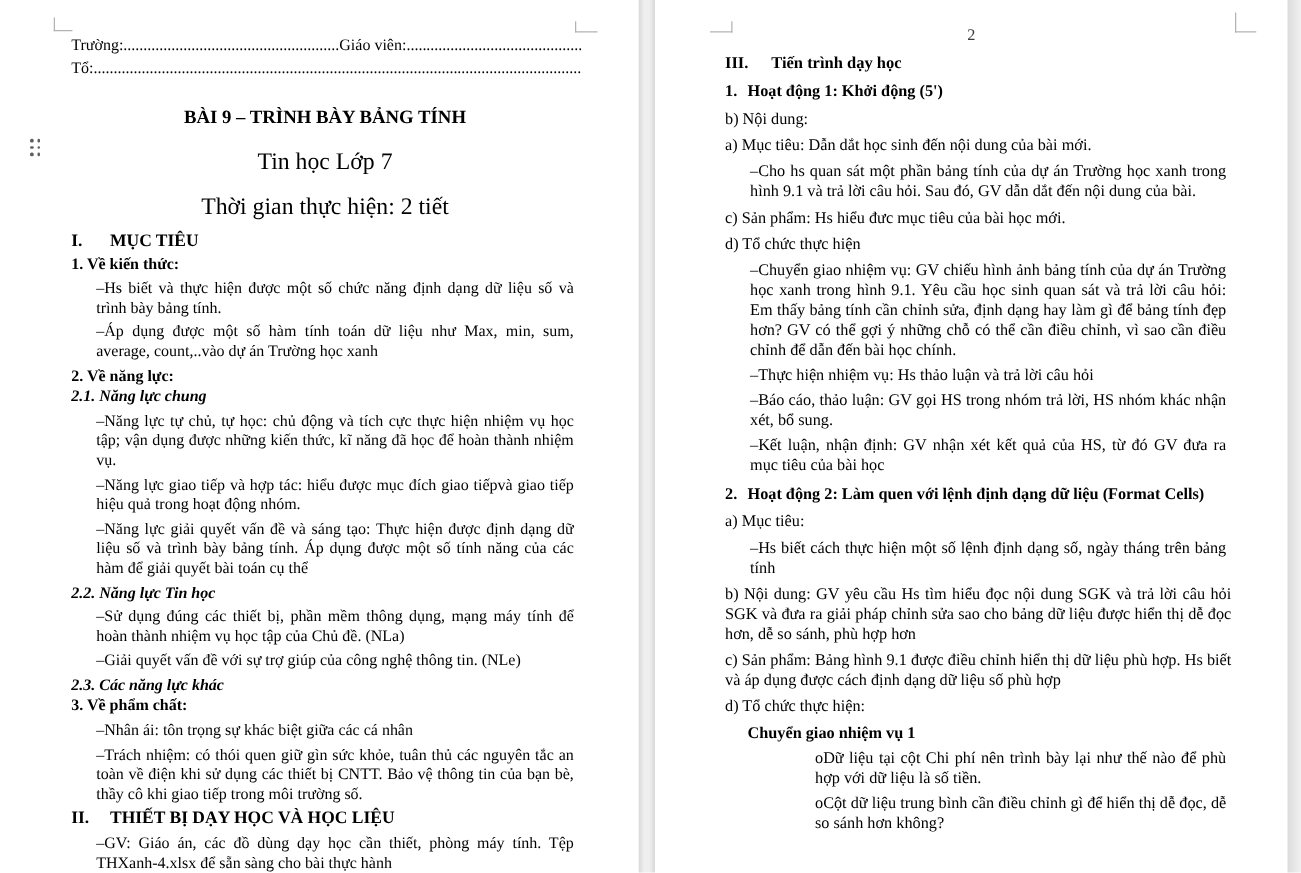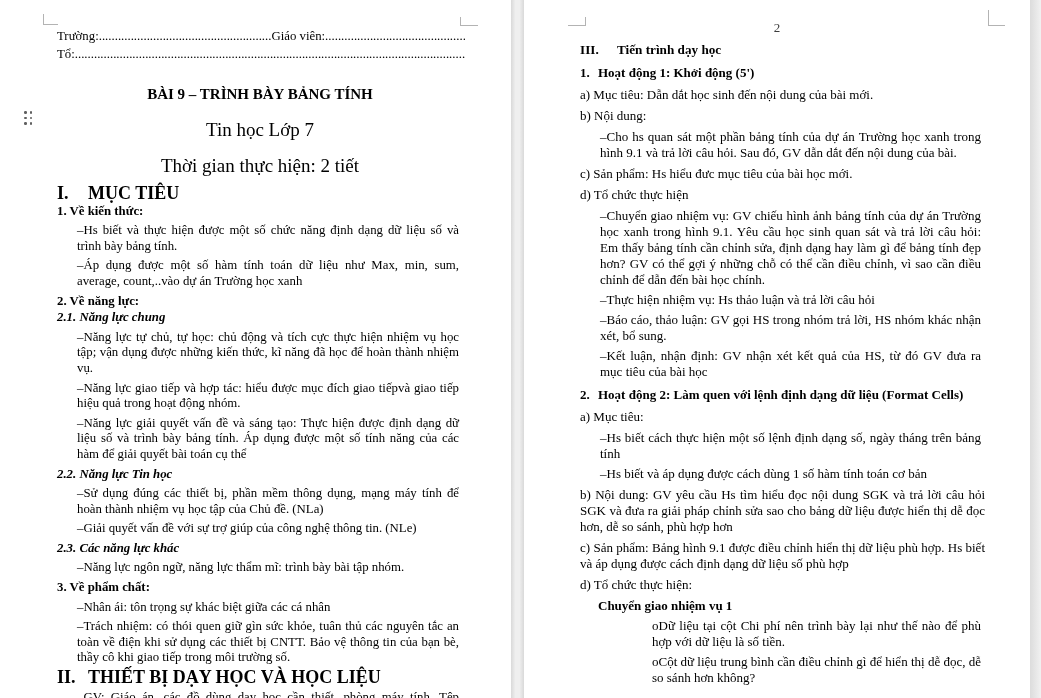--- a/index.html
+++ b/index.html
@@ -35,21 +35,21 @@
                    text-align:justify;}
 
   
   .page-number{margin-top:20px;text-align:center;font-size:13px;line-height:16px;color:#3c3c3c;}
   .page-right .body{margin:6px 45px 0 56px;font-size:13px;line-height:16px;
                     text-align:justify;}
 
   .blk{margin:4px;}
   .num{display:inline-block;}
   .section{font-weight:bold;}
-  .page-left .section{font-size:18px;margin:2px 0;}
+  .page-left .section{font-size:14px;margin:2px 0;}
   .page-left .section .num{width:31px;}
   .page-right .section{font-size:13.2px;margin:0 0 6px 0;}
   .page-right .section .num{width:37px;}
   .sub{font-weight:bold;margin:1px 0;}
   .subi{font-weight:bold;font-style:italic;margin:1px 0;}
   .hnum{font-weight:bold;margin:7px 0 6px 0;}
   .hnum .num{width:18px;}
   .page-right .para{margin:5px 0;}
   .dash{padding-left:16px;}
   .dash .marker{left:4px;}
@@ -83,52 +83,50 @@
         <p class="blk dash"><span class="marker">–</span><span>Áp dụng được một số hàm tính toán dữ liệu như Max, min, sum, average, count,..vào dự án Trường học xanh</span></p>
         <p class="blk sub">2. Về năng lực:</p>
         <p class="blk subi">2.1. Năng lực chung</p>
         <p class="blk dash"><span class="marker">–</span><span>Năng lực tự chủ, tự học: chủ động và tích cực thực hiện nhiệm vụ học tập; vận dụng được những kiến thức, kĩ năng đã học để hoàn thành nhiệm vụ.</span></p>
         <p class="blk dash"><span class="marker">–</span><span>Năng lực giao tiếp và hợp tác: hiểu được mục đích giao tiếpvà giao tiếp hiệu quả trong hoạt động nhóm.</span></p>
         <p class="blk dash"><span class="marker">–</span><span>Năng lực giải quyết vấn đề và sáng tạo: Thực hiện được định dạng dữ liệu số và trình bày bảng tính. Áp dụng được một số tính năng của các hàm để giải quyết bài toán cụ thể</span></p>
         <p class="blk subi">2.2. Năng lực Tin học</p>
         <p class="blk dash"><span class="marker">–</span><span>Sử dụng đúng các thiết bị, phần mềm thông dụng, mạng máy tính để hoàn thành nhiệm vụ học tập của Chủ đề. (NLa)</span></p>
         <p class="blk dash"><span class="marker">–</span><span>Giải quyết vấn đề với sự trợ giúp của công nghệ thông tin. (NLe)</span></p>
         <p class="blk subi">2.3. Các năng lực khác</p>
-        <p class="blk dash"><span class="marker">–</span><span>Năng lực ngôn ngữ, năng lực thẩm mĩ: trình bày bài tập nhóm.</span></p>
         <p class="blk sub">3. Về phẩm chất:</p>
         <p class="blk dash"><span class="marker">–</span><span>Nhân ái: tôn trọng sự khác biệt giữa các cá nhân</span></p>
         <p class="blk dash"><span class="marker">–</span><span>Trách nhiệm: có thói quen giữ gìn sức khỏe, tuân thủ các nguyên tắc an toàn về điện khi sử dụng các thiết bị CNTT. Bảo vệ thông tin của bạn bè, thầy cô khi giao tiếp trong môi trường số.</span></p>
         <p class="blk section"><span class="num">II.</span><span>THIẾT BỊ DẠY HỌC VÀ HỌC LIỆU</span></p>
         <p class="blk dash"><span class="marker">–</span><span>GV: Giáo án, các đồ dùng dạy học cần thiết, phòng máy tính. Tệp THXanh-4.xlsx để sẵn sàng cho bài thực hành</span></p>
         <p class="blk dash"><span class="marker">–</span><span>HS: Đồ dùng học tập, tệp THXanh-4.xlsx để sẵn sàng cho bài thực hành</span></p>
       </div>
   </div>
 
   <div class="page-gap"></div>
 
   <div class="page page-right">
     <span class="corner-mark cm-r" style="left:44px;top:17px;width:17px;height:8px;"></span>
     <span class="corner-mark cm-l" style="left:464px;top:10px;width:16px;height:15px;"></span>
     <div class="page-number">2</div>
     <div class="body" id="right-body">
         <p class="blk section"><span class="num">III.</span><span>Tiến trình dạy học</span></p>
         <p class="blk hnum"><span class="num">1.</span><span>Hoạt động 1: Khởi động (5')</span></p>
+        <p class="blk para">b) Nội dung:</p>
         <p class="blk para">a) Mục tiêu: Dẫn dắt học sinh đến nội dung của bài mới.</p>
-        <p class="blk para">b) Nội dung:</p>
         <p class="blk dash"><span class="marker">–</span><span>Cho hs quan sát một phần bảng tính của dự án Trường học xanh trong hình 9.1 và trả lời câu hỏi. Sau đó, GV dẫn dắt đến nội dung của bài.</span></p>
         <p class="blk para">c) Sản phẩm: Hs hiểu đưc mục tiêu của bài học mới.</p>
         <p class="blk para">d) Tổ chức thực hiện</p>
         <p class="blk dash"><span class="marker">–</span><span>Chuyển giao nhiệm vụ: GV chiếu hình ảnh bảng tính của dự án Trường học xanh trong hình 9.1. Yêu cầu học sinh quan sát và trả lời câu hỏi: Em thấy bảng tính cần chỉnh sửa, định dạng hay làm gì để bảng tính đẹp hơn? GV có thể gợi ý những chỗ có thể cần điều chỉnh, vì sao cần điều chỉnh để dẫn đến bài học chính.</span></p>
         <p class="blk dash"><span class="marker">–</span><span>Thực hiện nhiệm vụ: Hs thảo luận và trả lời câu hỏi</span></p>
         <p class="blk dash"><span class="marker">–</span><span>Báo cáo, thảo luận: GV gọi HS trong nhóm trả lời, HS nhóm khác nhận xét, bổ sung.</span></p>
         <p class="blk dash"><span class="marker">–</span><span>Kết luận, nhận định: GV nhận xét kết quả của HS, từ đó GV đưa ra mục tiêu của bài học</span></p>
         <p class="blk hnum"><span class="num">2.</span><span>Hoạt động 2: Làm quen với lệnh định dạng dữ liệu (Format Cells)</span></p>
         <p class="blk para">a) Mục tiêu:</p>
         <p class="blk dash"><span class="marker">–</span><span>Hs biết cách thực hiện một số lệnh định dạng số, ngày tháng trên bảng tính</span></p>
-        <p class="blk dash"><span class="marker">–</span><span>Hs biết và áp dụng được cách dùng 1 số hàm tính toán cơ bản</span></p>
         <p class="blk para">b) Nội dung: GV yêu cầu Hs tìm hiểu đọc nội dung SGK và trả lời câu hỏi SGK và đưa ra giải pháp chỉnh sửa sao cho bảng dữ liệu được hiển thị dễ đọc hơn, dễ so sánh, phù hợp hơn</p>
         <p class="blk para">c) Sản phẩm: Bảng hình 9.1 được điều chỉnh hiển thị dữ liệu phù hợp. Hs biết và áp dụng được cách định dạng dữ liệu số phù hợp</p>
         <p class="blk para">d) Tổ chức thực hiện:</p>
         <p class="blk boldindent">Chuyển giao nhiệm vụ 1</p>
         <p class="blk circle"><span class="marker">o</span><span>Dữ liệu tại cột Chi phí nên trình bày lại như thế nào để phù hợp với dữ liệu là số tiền.</span></p>
         <p class="blk circle"><span class="marker">o</span><span>Cột dữ liệu trung bình cần điều chỉnh gì để hiển thị dễ đọc, dễ so sánh hơn không?</span></p>
       </div>
   </div>
 
   <div class="right-edge"></div>

